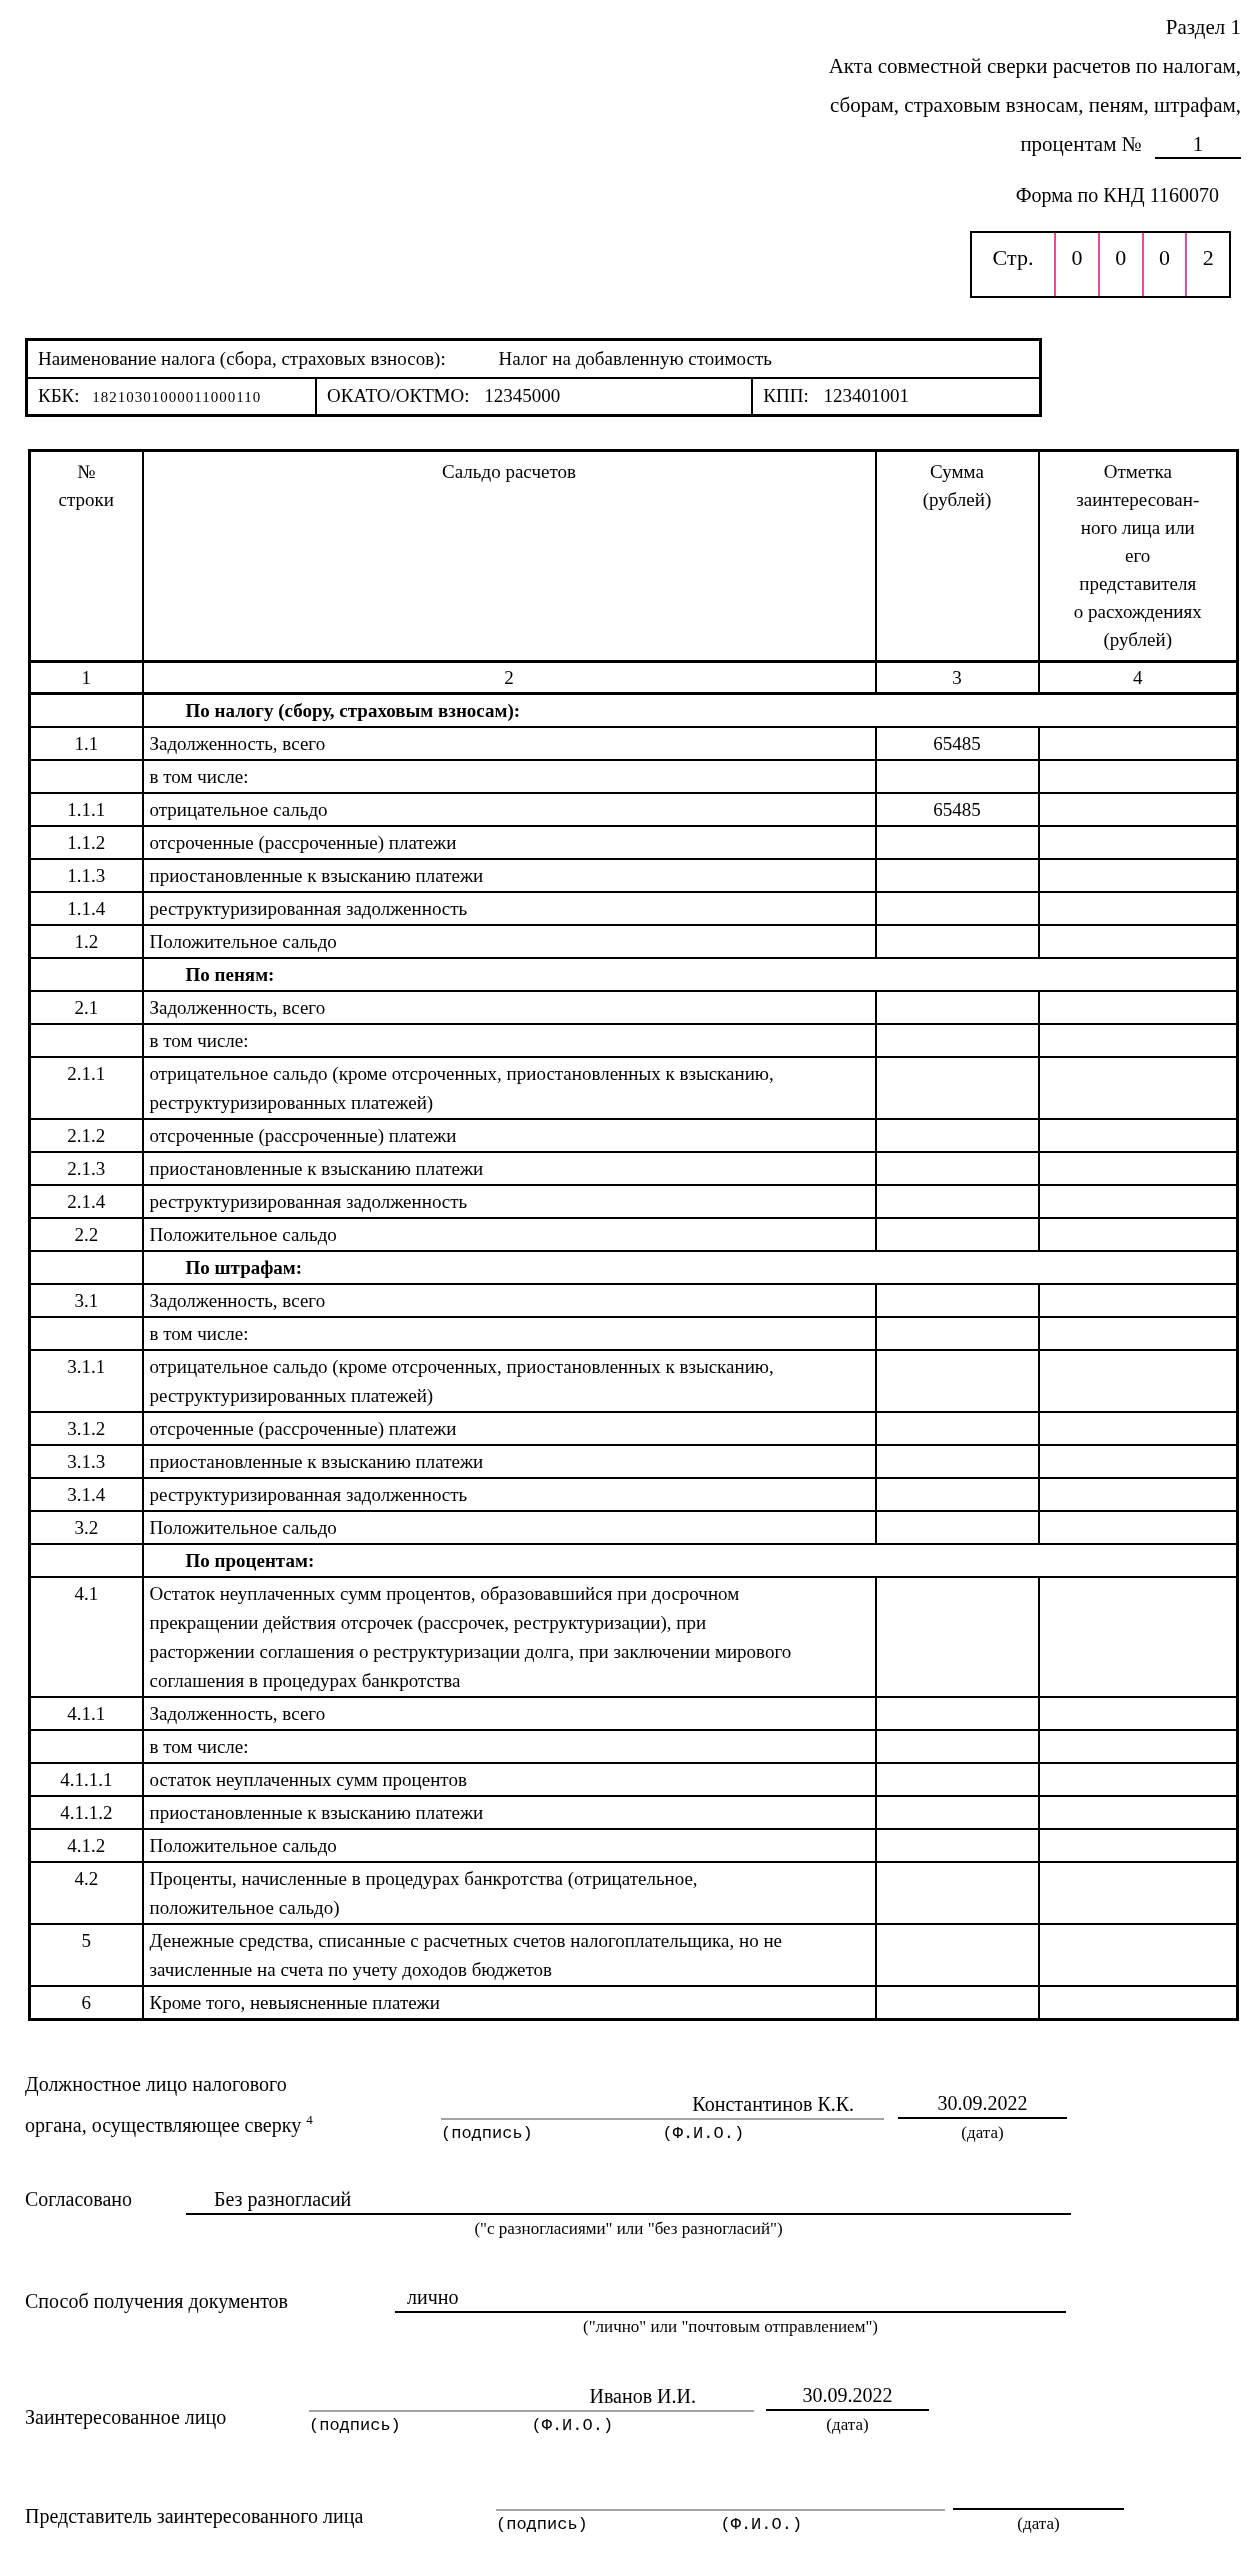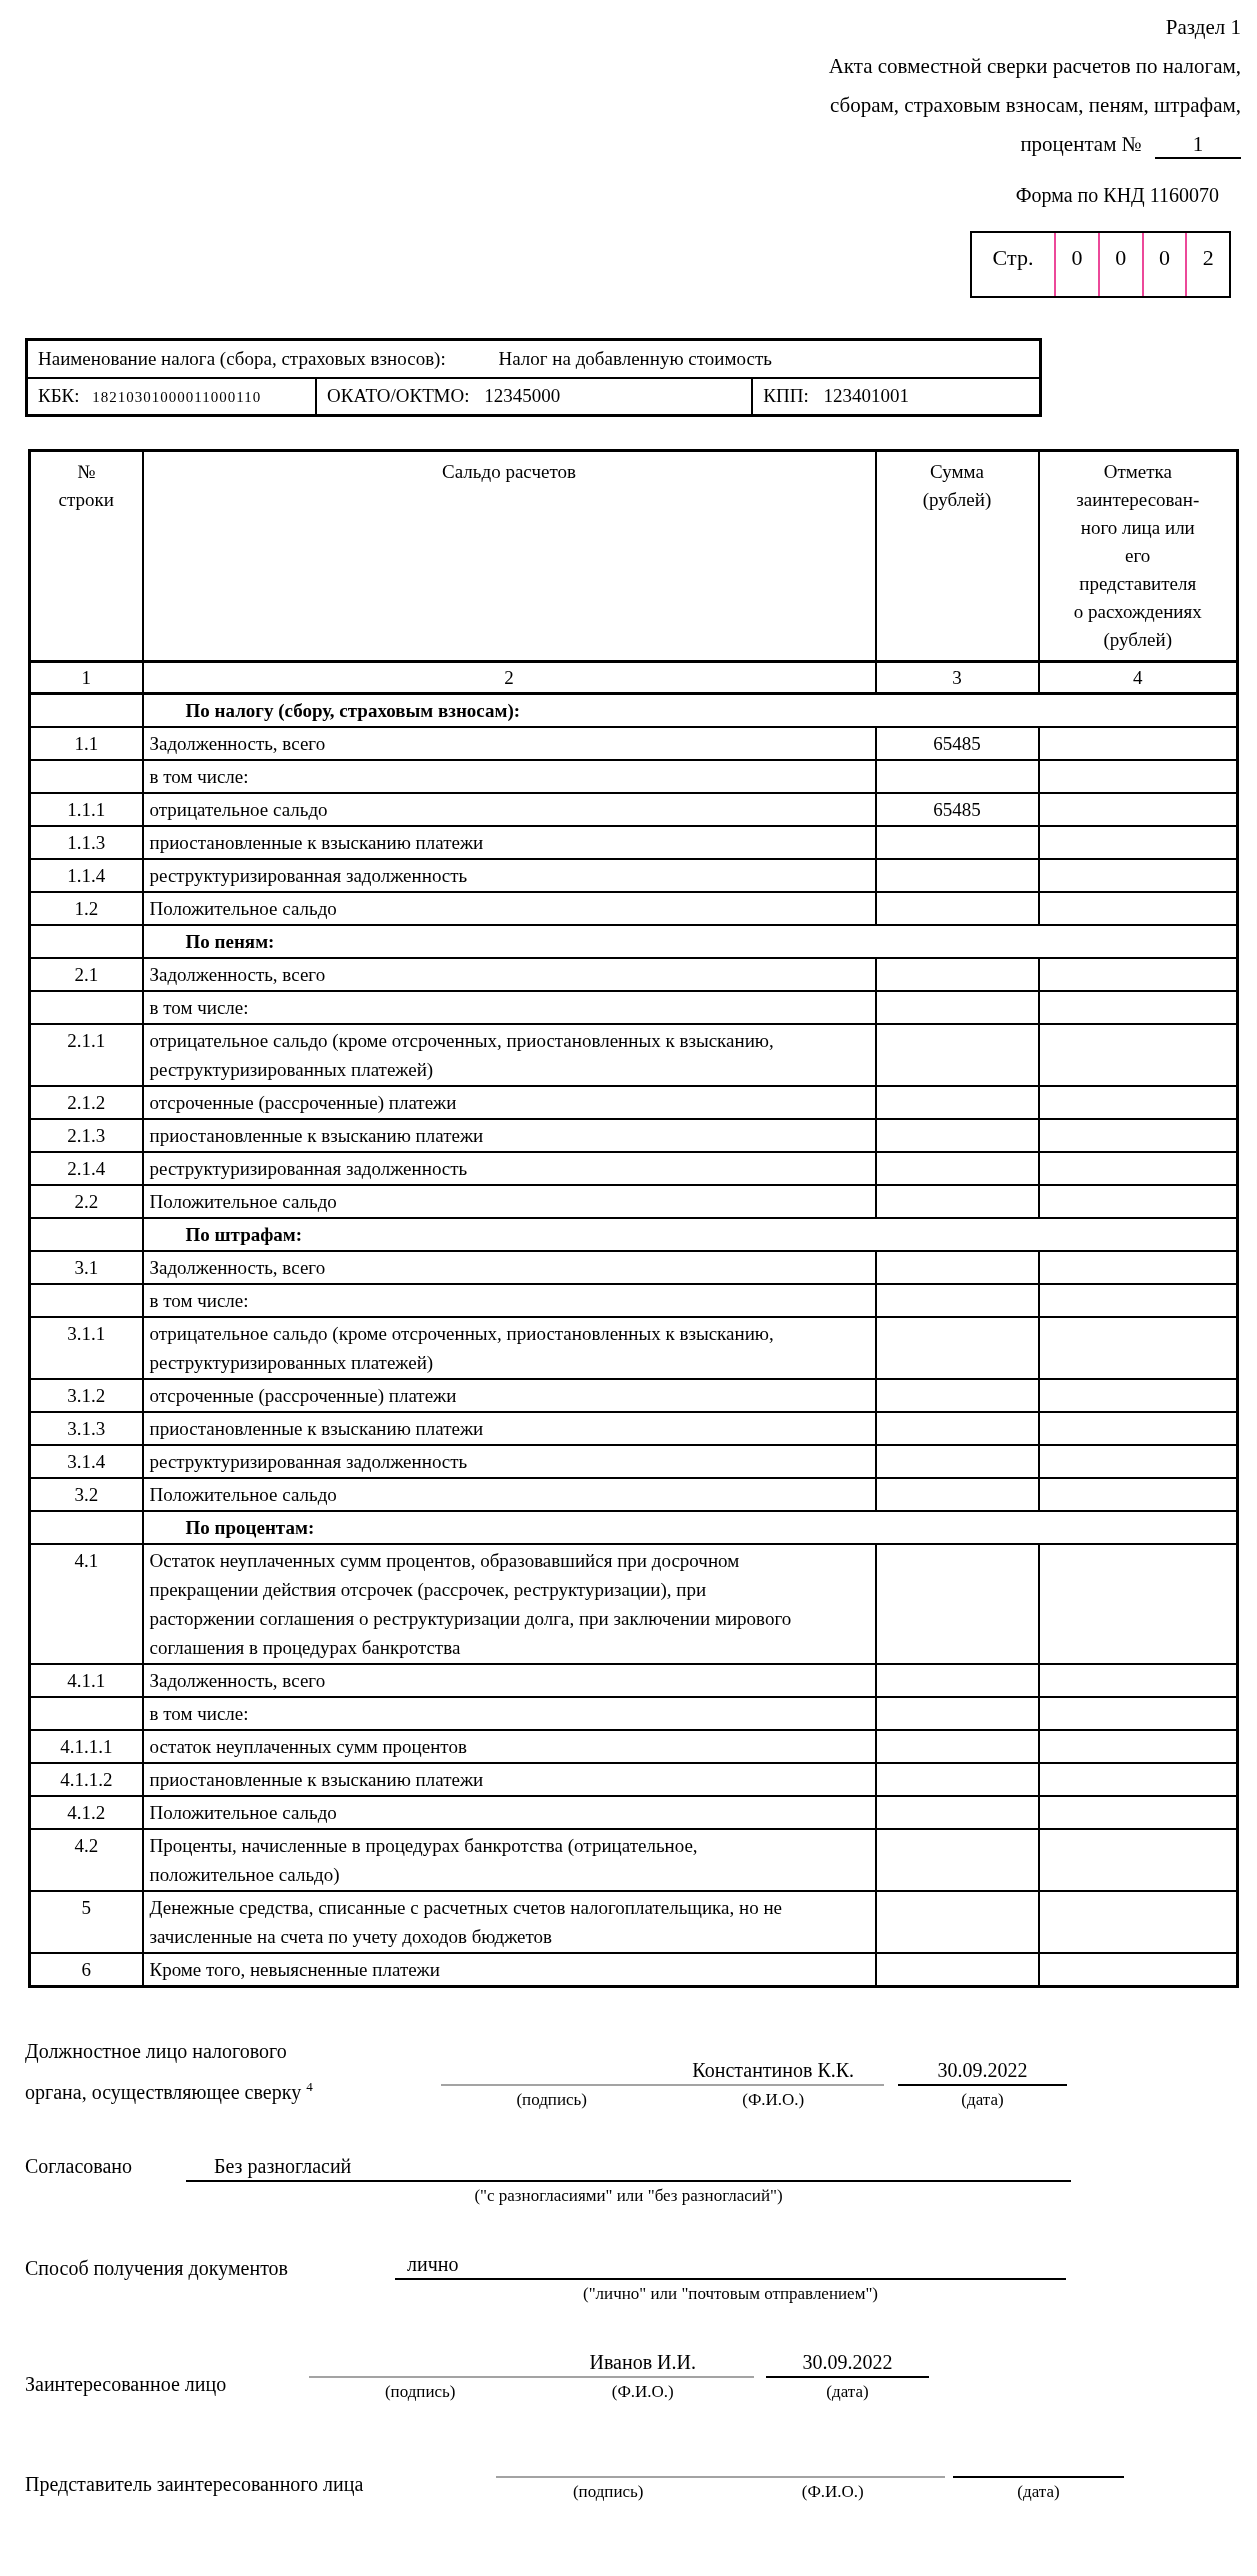--- a/index.html
+++ b/index.html
@@ -76,21 +76,21 @@
   
   .footer { margin: 46px 0 0 25px; font-size: 20px; }
   .hint { font-size: 17px; }
 
   .official-block { display: flex; align-items: flex-end; }
   .official-label { width: 416px; line-height: 35px; }
   .sig-wrap { width: 443px; }
   .sig-value-row { display: flex; border-bottom: 2px solid #a3a3a3; }
   .sig-value-row .half { width: 50%; text-align: center; min-height: 28px; line-height: 28px; }
   .sig-hints { display: flex; margin-top: 4px; }
-  .sig-hints .half { width: 50%; text-align: center; }
+  .sig-hints .half { width: 50%; text-align: left; font-family: Liberation Mono, monospace; }
   .date-wrap { width: 169px; margin-left: 14px; }
   .date-value { text-align: center; border-bottom: 2px solid #000; min-height: 28px; line-height: 28px; }
   .date-hint { text-align: center; margin-top: 4px; }
 
   .agreed-block { margin-top: 42px; }
   .agreed-row { display: flex; align-items: center; }
   .agreed-label { width: 161px; }
   .agreed-line { width: 885px; border-bottom: 2px solid #000; padding-left: 28px; min-height: 28px; line-height: 28px; }
   .agreed-hint { margin-left: 161px; width: 885px; text-align: center; margin-top: 4px; }
 
@@ -207,20 +207,26 @@
           <td class="c-sum"></td>
           <td class="c-note"></td>
         </tr>
         <tr>
           <td class="c-num">1.1.1</td>
           <td class="c-label"><span class="label-inner">отрицательное сальдо</span></td>
           <td class="c-sum">65485</td>
           <td class="c-note"></td>
         </tr>
         <tr>
+          <td class="c-num">1.1.2</td>
+          <td class="c-label"><span class="label-inner">отсроченные (рассроченные) платежи</span></td>
+          <td class="c-sum"></td>
+          <td class="c-note"></td>
+        </tr>
+        <tr>
           <td class="c-num">1.1.3</td>
           <td class="c-label"><span class="label-inner">приостановленные к взысканию платежи</span></td>
           <td class="c-sum"></td>
           <td class="c-note"></td>
         </tr>
         <tr>
           <td class="c-num">1.1.4</td>
           <td class="c-label"><span class="label-inner">реструктуризированная задолженность</span></td>
           <td class="c-sum"></td>
           <td class="c-note"></td>

